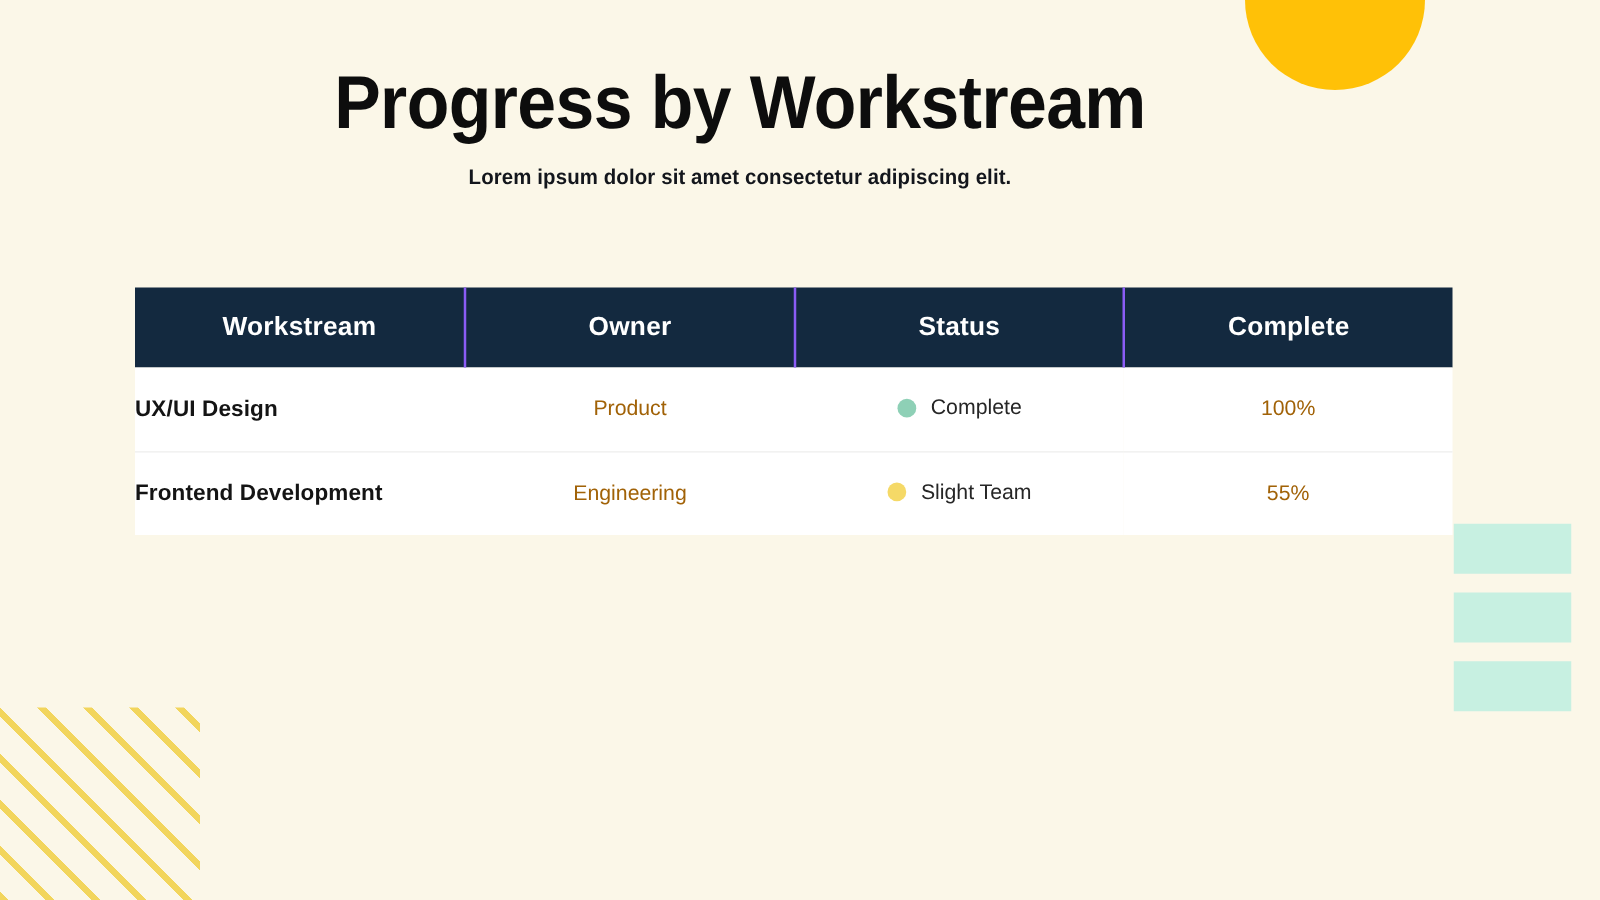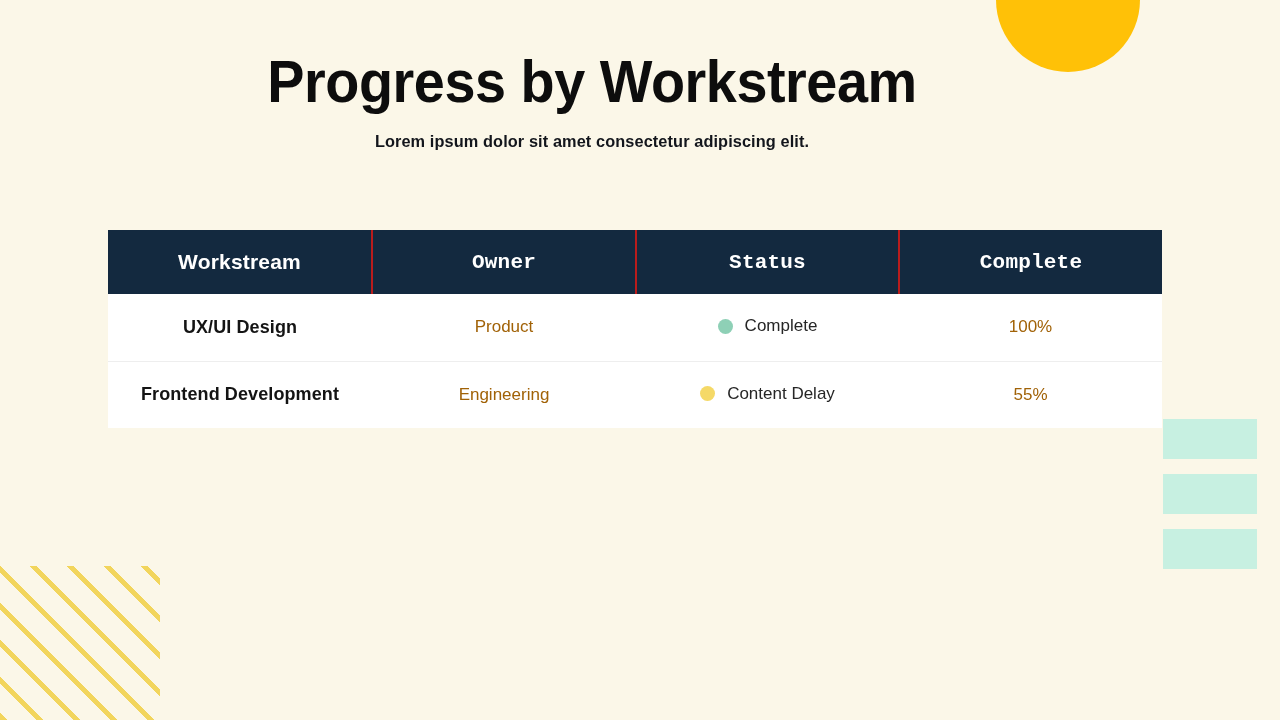--- a/index.html
+++ b/index.html
@@ -105,37 +105,36 @@
   thead th {
     color: #ffffff;
     font-size: 21px;
     font-weight: 700;
     text-align: center;
     vertical-align: middle;
     font-family: "Liberation Sans Narrow", "Liberation Sans", sans-serif;
     letter-spacing: 0.2px;
   }
   thead th + th {
-    border-left: 2px solid #b91c1c;
-    font-family: Liberation Mono, monospace;
+    border-left: 2px solid #8b5cf6;
   }
 
   tbody tr {
     height: 67px;
     background: #ffffff;
   }
   tbody tr + tr {
     border-top: 1px solid #eeeeee;
   }
   tbody td {
     vertical-align: middle;
     color: #141414;
   }
   td.c-workstream {
-    text-align: center;
+    text-align: left;
     font-size: 18px;
     font-weight: 700;
     font-family: "Liberation Sans Narrow", "Liberation Sans", sans-serif;
     letter-spacing: 0.1px;
   }
   td.c-owner,
   td.c-complete {
     text-align: center;
     font-size: 17px;
     font-weight: 400;
@@ -207,18 +206,18 @@
             <span class="status-dot" style="background: rgb(142, 208, 182);"></span>
             <span class="status-label">Complete</span>
           </span></td>
         <td class="c-complete">100%</td>
       </tr>
       <tr>
         <td class="c-workstream">Frontend Development</td>
         <td class="c-owner">Engineering</td>
         <td class="c-status"><span class="status-wrap">
             <span class="status-dot" style="background: rgb(245, 217, 103);"></span>
-            <span class="status-label">Content Delay</span>
+            <span class="status-label">Slight Team</span>
           </span></td>
         <td class="c-complete">55%</td>
       </tr>
     </tbody>
 </table>
 
 </body></html>

